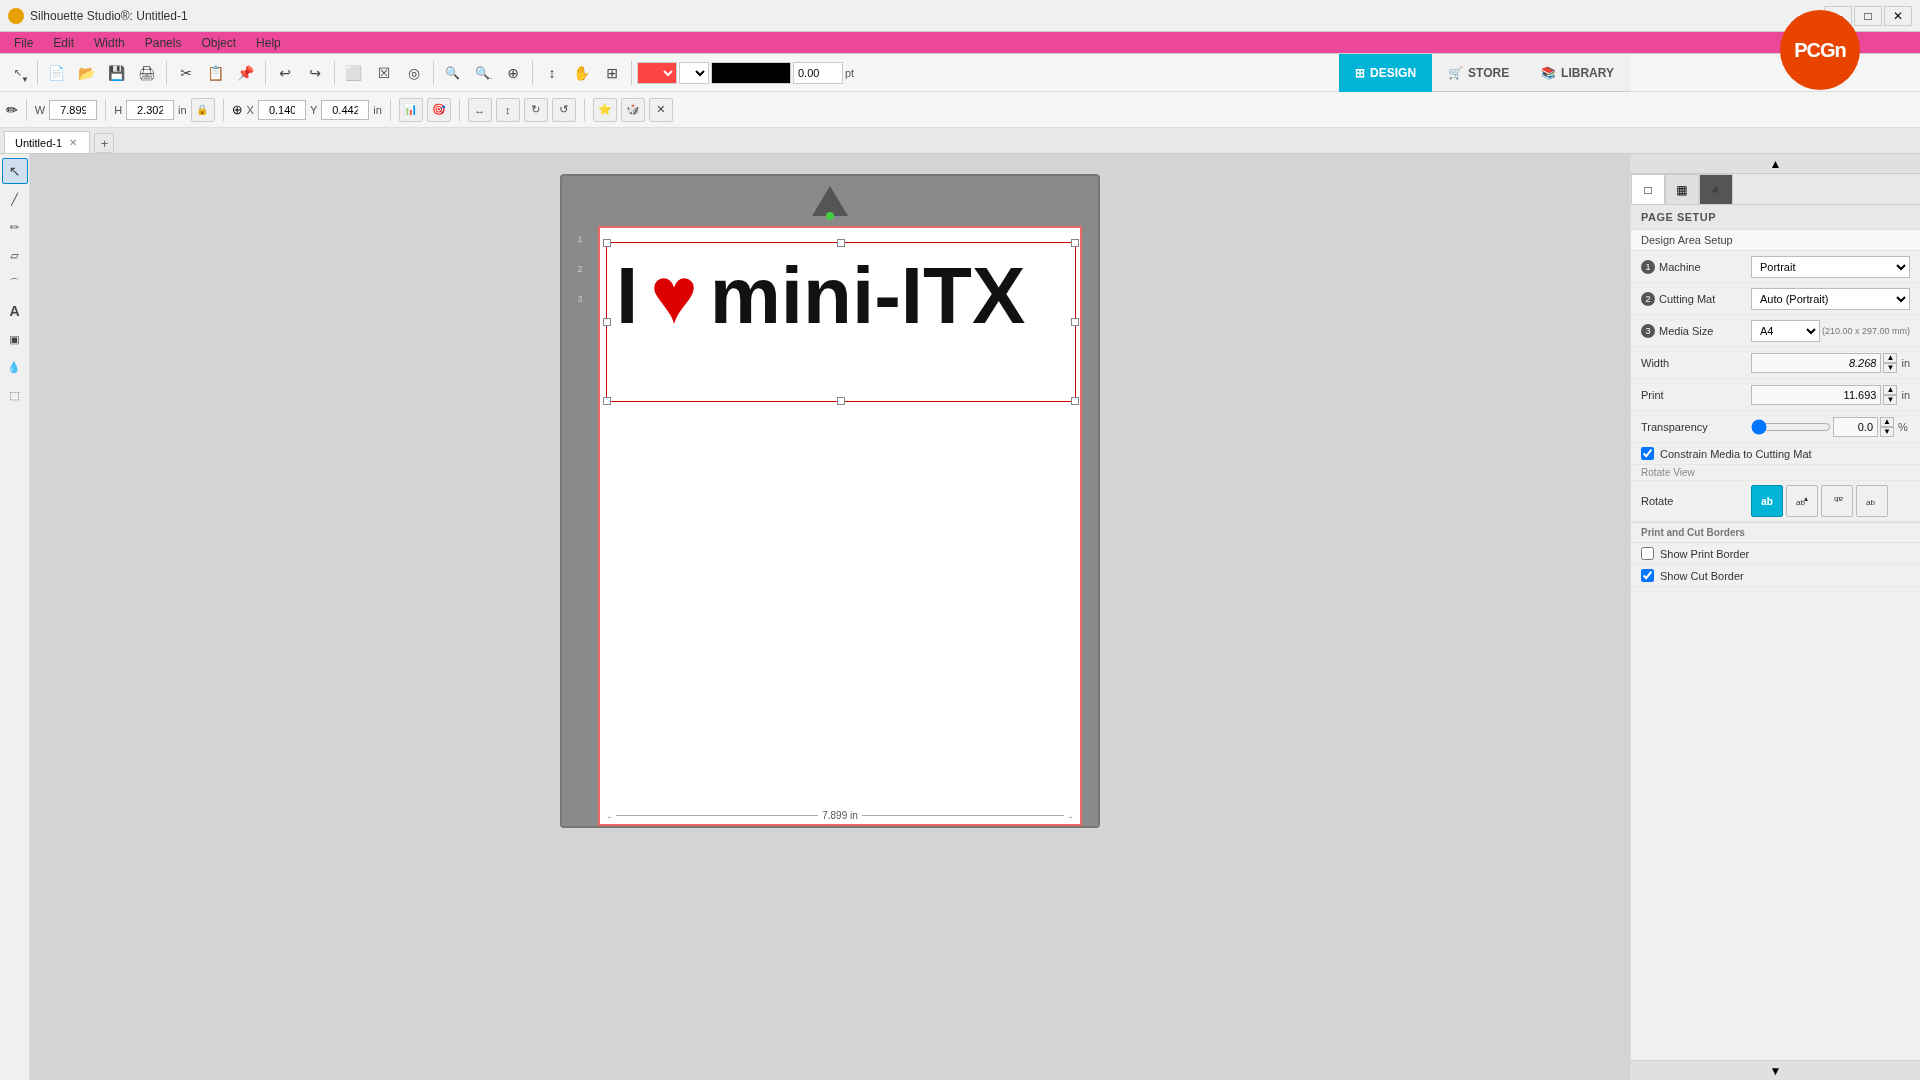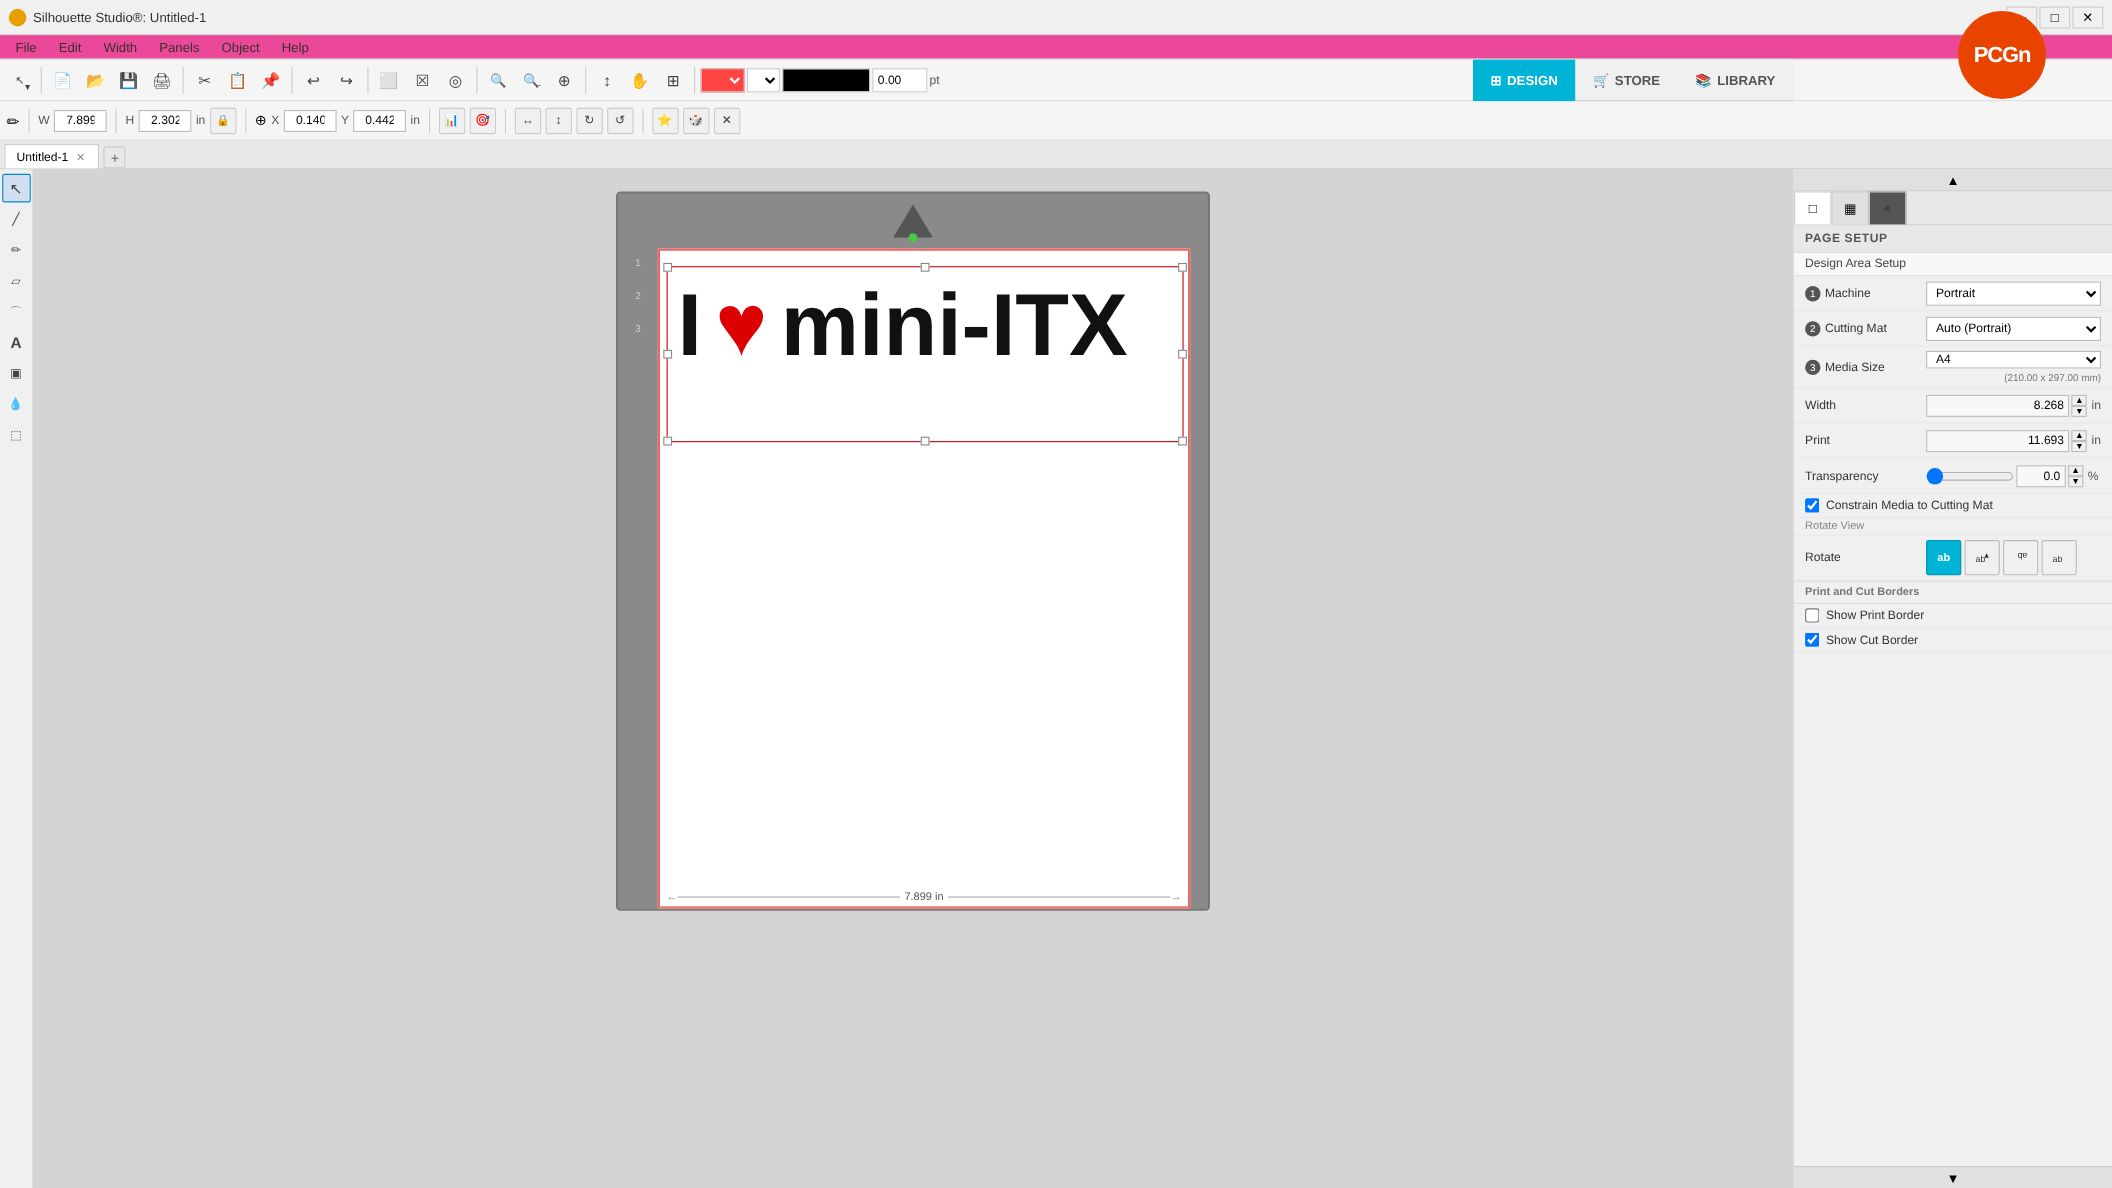--- a/index.html
+++ b/index.html
@@ -618,37 +618,37 @@
           <option>None</option>
         </select>
       </div>
     </div>
 
     <div class="panel-row">
       <div class="panel-row-label">
         <div class="circle-num">3</div>
         <span>Media Size</span>
       </div>
-      <div class="panel-row-value-col" style="flex-direction:column; align-items:flex-end;">
+      <div class="panel-row-value-col" style="flex-direction:row; align-items:center;">
         <select class="panel-dropdown" style="width:100%;">
           <option>A4</option>
           <option>Letter</option>
           <option>A3</option>
           <option>Custom</option>
         </select>
         <span style="font-size:9px;color:#777;margin-top:1px;">(210.00 x 297.00 mm)</span>
       </div>
     </div>
 
     <div class="panel-row">
       <div class="panel-row-label">
         <span>Width</span>
       </div>
       <div class="panel-row-value-col">
-        <input class="panel-input" value="8.268" style="flex: 1 1 0%;">
+        <input class="panel-input" value="8.268" style="flex: 1 1 0%; font-style: italic;">
         <div class="panel-spinner">
           <div class="spin-btn">▲</div>
           <div class="spin-btn">▼</div>
         </div>
         <span class="panel-unit">in</span>
       </div>
     </div>
 
     <div class="panel-row">
       <div class="panel-row-label">

